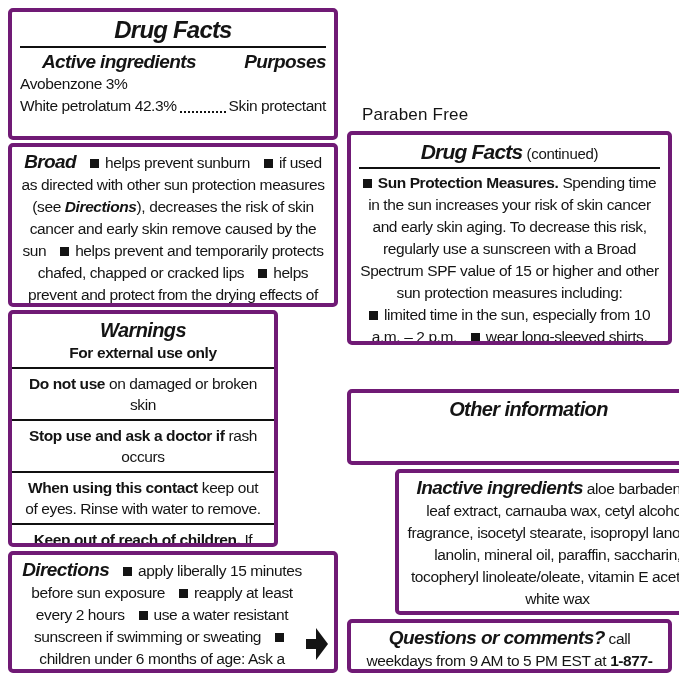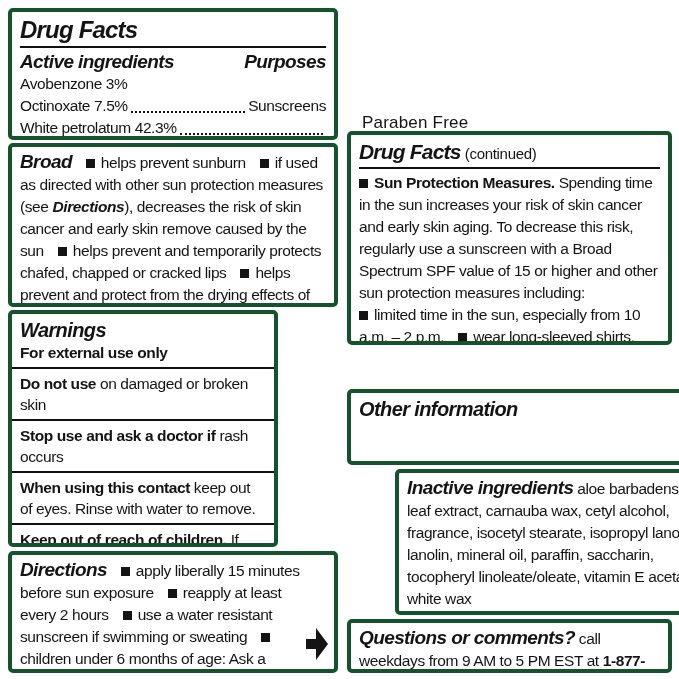--- a/index.html
+++ b/index.html
@@ -8,24 +8,25 @@
     font-family:"Liberation Sans","DejaVu Sans",sans-serif;
     font-stretch:condensed;
     color:#141414;
     letter-spacing:-0.4px;
     overflow:hidden;
   }
   .box{
     position:absolute;
     box-sizing:border-box;
     background:#ffffff;
-    border:4px solid #14532d;
+    border:4px solid #701a75;
     border-radius:5px;
     padding:4px 8px;
     overflow:hidden;
+    text-align:center;
   }
   .title{
     font-weight:bold;font-style:italic;
     font-size:24px;line-height:28px;letter-spacing:-0.8px;
   }
   .title-sm{
     font-weight:bold;font-style:italic;
     font-size:21px;line-height:26px;letter-spacing:-0.8px;
   }
   .continued{font-weight:normal;font-style:normal;font-size:15px;letter-spacing:-0.3px;}
@@ -37,25 +38,25 @@
   }
   .body{font-size:15.5px;line-height:22px;}
   .tight{line-height:21px;}
   .b{font-weight:bold;}
   .bi{font-weight:bold;font-style:italic;}
   .sq{
     display:inline-block;width:9px;height:9px;background:#141414;
     margin:0 6px 0 10px;
   }
   .sq.first{margin-left:6px;}
-  .ing-head{display:flex;justify-content:space-between;align-items:baseline;}
+  .ing-head{display:flex;justify-content:space-between;align-items:baseline;margin-left:22px;}
   .ing-row{display:flex;align-items:baseline;font-size:15.5px;line-height:22px;}
   .leader{flex:1;border-bottom:2px dotted #141414;margin:0 3px;align-self:flex-end;position:relative;top:-4px;min-width:12px;}
   .paraben{
-    position:absolute;left:362px;top:111px;
+    position:absolute;left:362px;top:103px;
     font-size:17px;letter-spacing:0.2px;line-height:24px;text-align:center;
   }
   .arrow{
     position:absolute;right:6px;bottom:8px;width:22px;height:34px;
   }
 </style>
 </head>
 <body>
 
 <div class="stage">
@@ -66,27 +67,23 @@
     <div class="title">Drug Facts</div>
     <hr class="rule">
     <div class="ing-head">
       <span class="h">Active ingredients</span>
       <span class="h">Purposes</span>
     </div>
     <div class="ing-row">
       <span>Avobenzone 3%</span>
     </div>
     <div class="ing-row">
-      <span>Octinoxate 7.5%</span>
-      <span class="leader"></span>
-      <span>Sunscreens</span>
-    </div>
-    <div class="ing-row">
       <span>White petrolatum 42.3%</span>
       <span class="leader"></span>
+      <span>Skin protectant</span>
     </div>
   </div>
 
   <div class="box" style="left:8px;top:143px;width:330px;height:164px;">
     <div class="body">
       <span class="h">Broad</span>
       <span class="sq"></span><span>helps prevent sunburn</span>
       <span class="sq"></span><span>if used as directed with other sun protection measures (see </span><span class="bi">Directions</span><span>), decreases the risk of skin cancer and early skin remove caused by the sun</span>
       <span class="sq"></span><span>helps prevent and temporarily protects chafed, chapped or cracked lips</span>
       <span class="sq"></span><span>helps prevent and protect from the drying effects of wind and cold weather</span>

